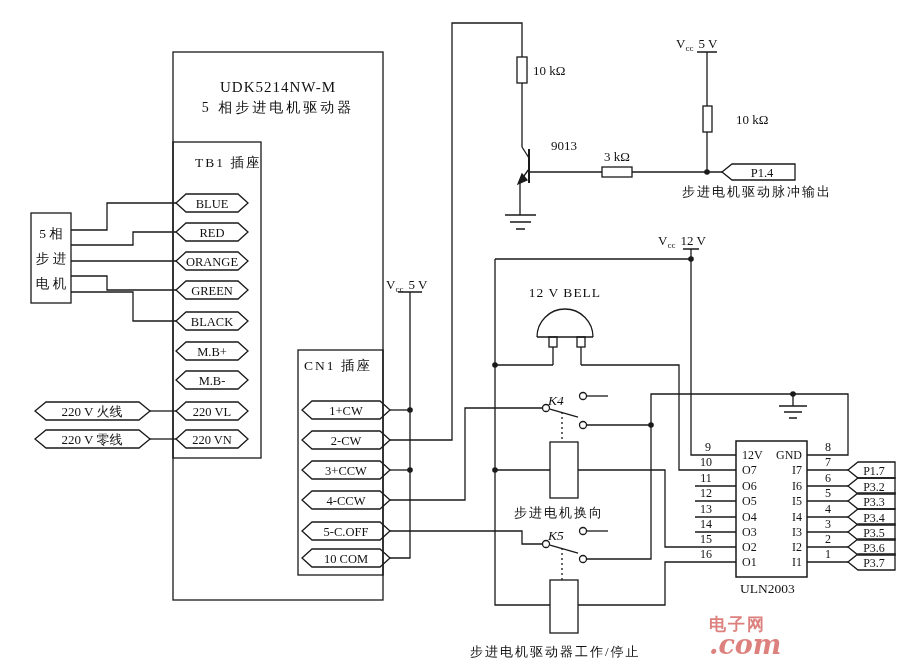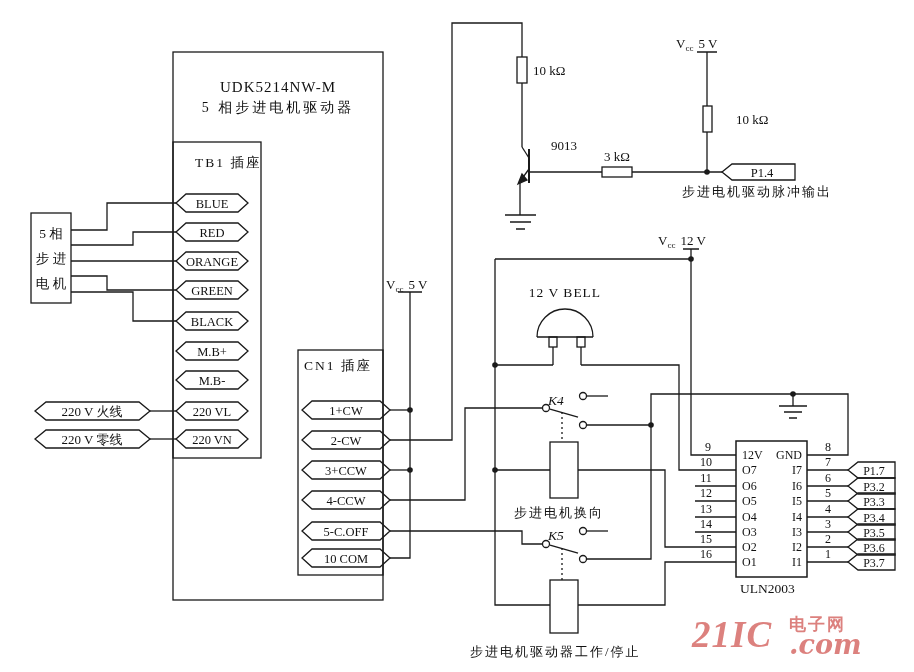--- a/index.html
+++ b/index.html
@@ -232,19 +232,18 @@
     <text x="874" y="491" font-size="12" text-anchor="middle">P3.2</text>
     <text x="874" y="506" font-size="12" text-anchor="middle">P3.3</text>
     <text x="874" y="522" font-size="12" text-anchor="middle">P3.4</text>
     <text x="874" y="537" font-size="12" text-anchor="middle">P3.5</text>
     <text x="874" y="552" font-size="12" text-anchor="middle">P3.6</text>
     <text x="874" y="567" font-size="12" text-anchor="middle">P3.7</text>
   </g>
 </svg>
 
 <div class="wm">
-  <span class="big">21IC</span>
   <span class="col">
     <span class="cn">电子网</span>
     <span class="com">.com</span>
   </span>
 </div>
 </div>
 
 </body></html>

